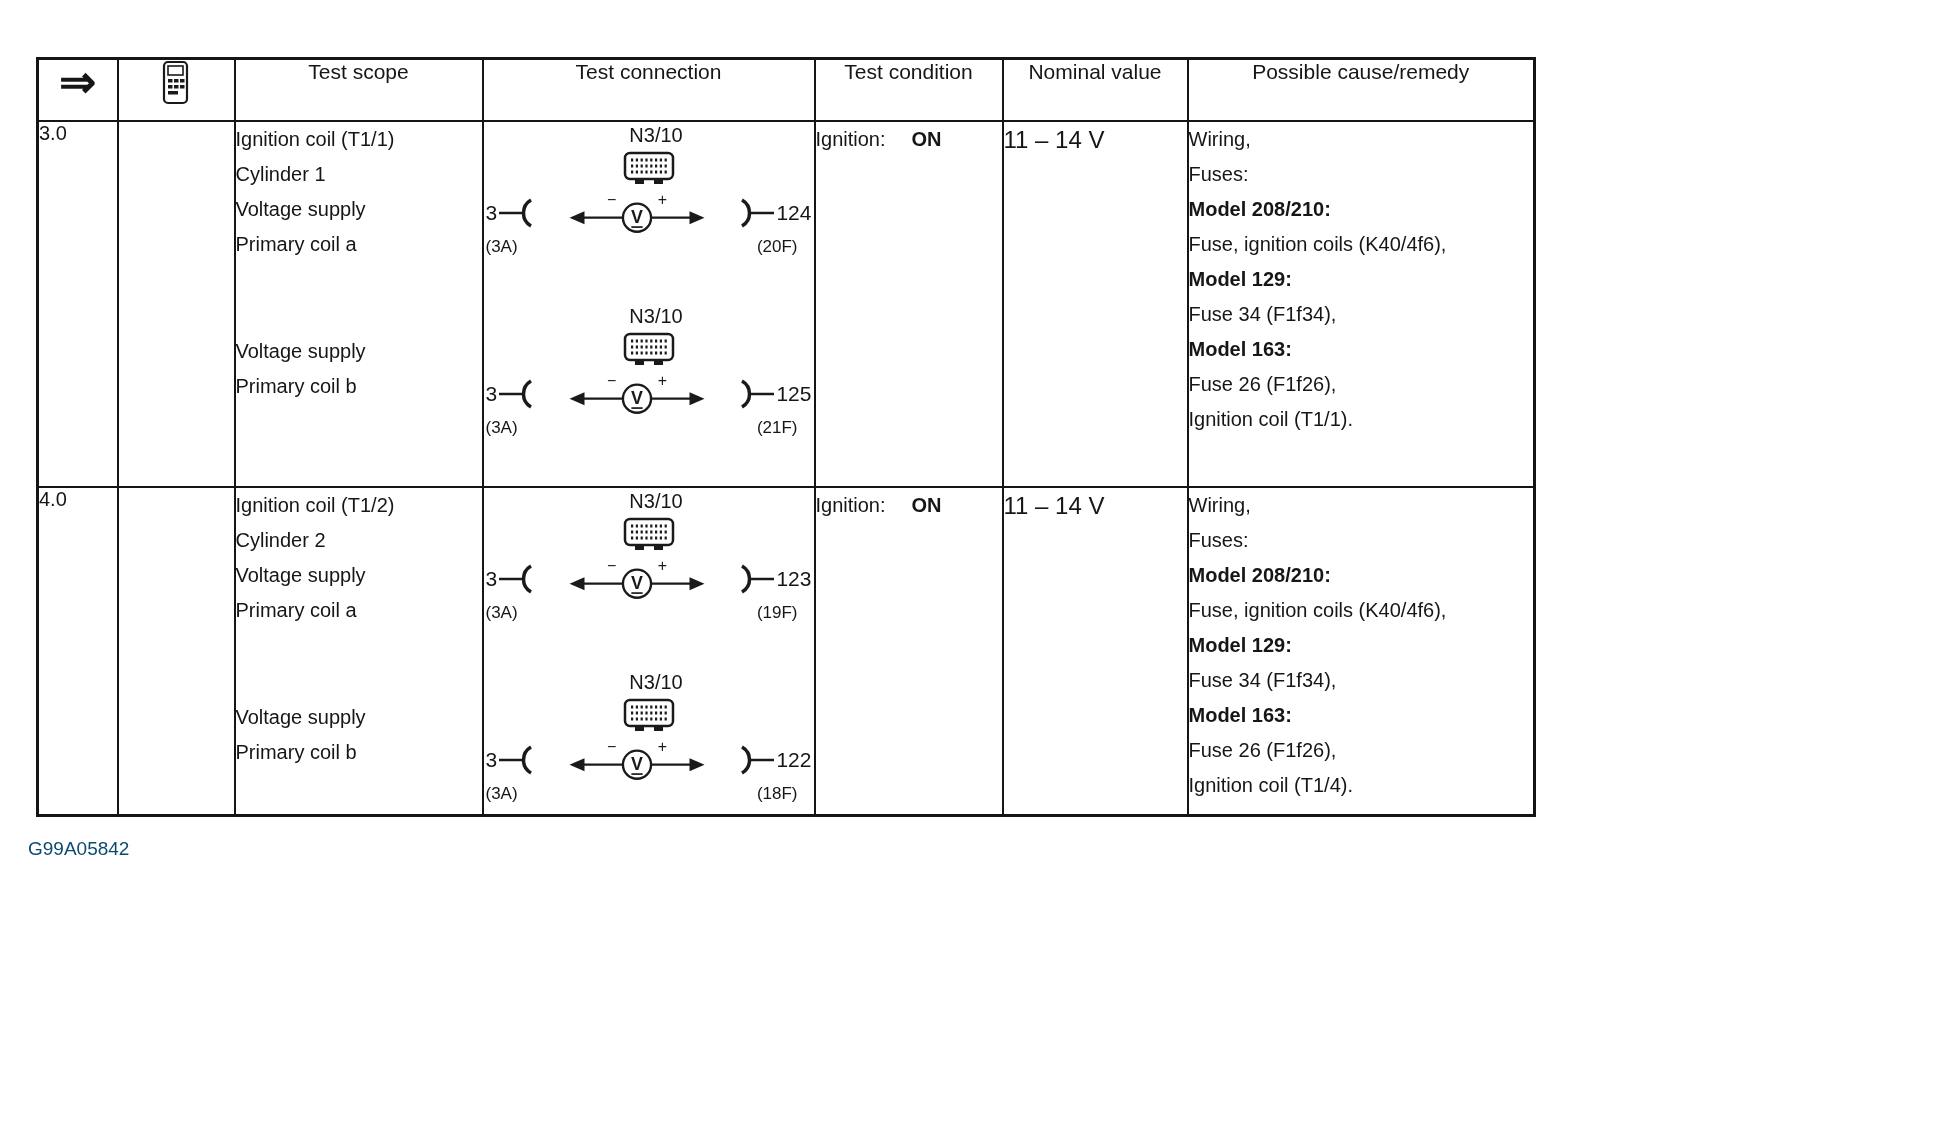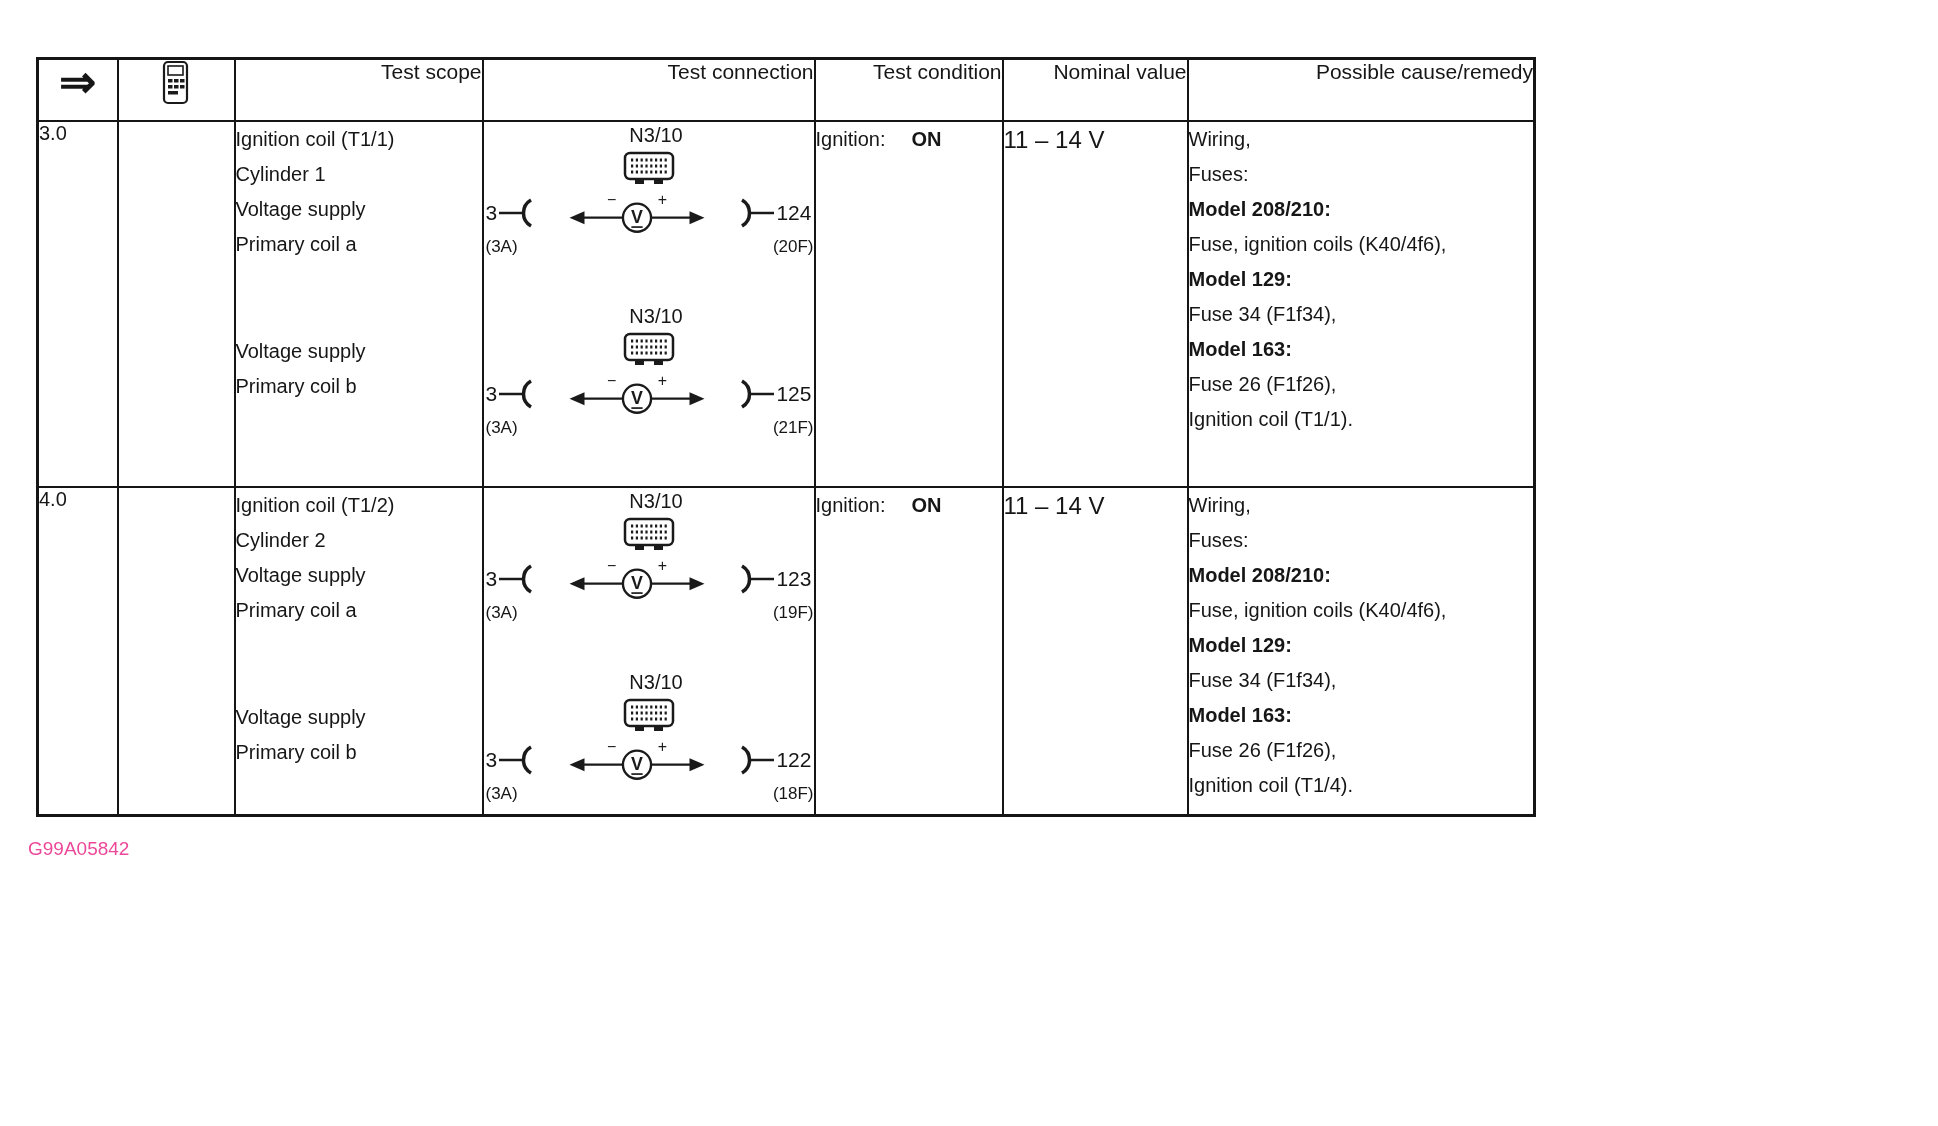--- a/index.html
+++ b/index.html
@@ -20,21 +20,21 @@
     border: 3px solid #151515;
   }
   table.main th, table.main td {
     border: 2px solid #151515;
     vertical-align: top;
     padding: 0;
   }
   thead th {
     height: 60px;
     vertical-align: middle;
-    text-align: right;
+    text-align: center;
     font-weight: normal;
     font-size: 21px;
     padding: 0 12px;
     border-bottom: 3px solid #151515;
   }
   th.center, td.center { text-align: center; }
 
   .row-a td { height: 364px; }
   .row-b td { height: 326px; }
 
@@ -50,39 +50,39 @@
 
   .c-conn { padding: 10px 6px 0 8px; }
   .conn-group + .conn-group { margin-top: 46px; }
   .conn-component { text-align: center; font-size: 20px; line-height: 26px; margin-bottom: 3px; padding-left: 15px; }
   .connector-icon { display: block; margin: 0 auto; }
   .probe-row { display: flex; align-items: center; margin-top: 4px; padding: 0 2px; }
   .pin { font-size: 21px; line-height: 24px; }
   .meter { margin: 0 auto; }
   .sign-text { font-size: 17px; font-family: "Liberation Sans", sans-serif; fill: #1a1a1a; }
   .vletter { font-size: 19px; font-weight: bold; font-family: "Liberation Sans", sans-serif; fill: #1a1a1a; }
-  .socket-row { display: flex; justify-content: space-between; font-size: 17px; margin-top: 2px; padding: 0 0 0 2px; }
+  .socket-row { display: flex; justify-content: space-between; font-size: 17px; margin-top: 2px; padding: 0 16px 0 2px; }
 
   .c-cond { padding: 8px 4px 0 12px; font-size: 20px; }
   .cond-line { line-height: 35px; }
   .cond-value { font-weight: bold; margin-left: 26px; }
 
   .c-nom { padding: 8px 4px 0 12px; font-size: 24px; }
   .nom-line { line-height: 35px; }
 
   .c-remedy { padding: 8px 6px 0 14px; font-size: 20px; }
   .c-remedy .line { line-height: 35px; white-space: nowrap; }
   .line.bold { font-weight: bold; }
 
   .doc-code {
     position: absolute;
     left: 28px;
     top: 838px;
     font-size: 19px;
-    color: #ec4899;
+    color: #0c4a6e;
   }
   svg { display: inline-block; }
 </style>
 </head>
 <body>
 
 <div class="sheet">
   <table class="main">
     <colgroup>
       <col style="width:80px">

